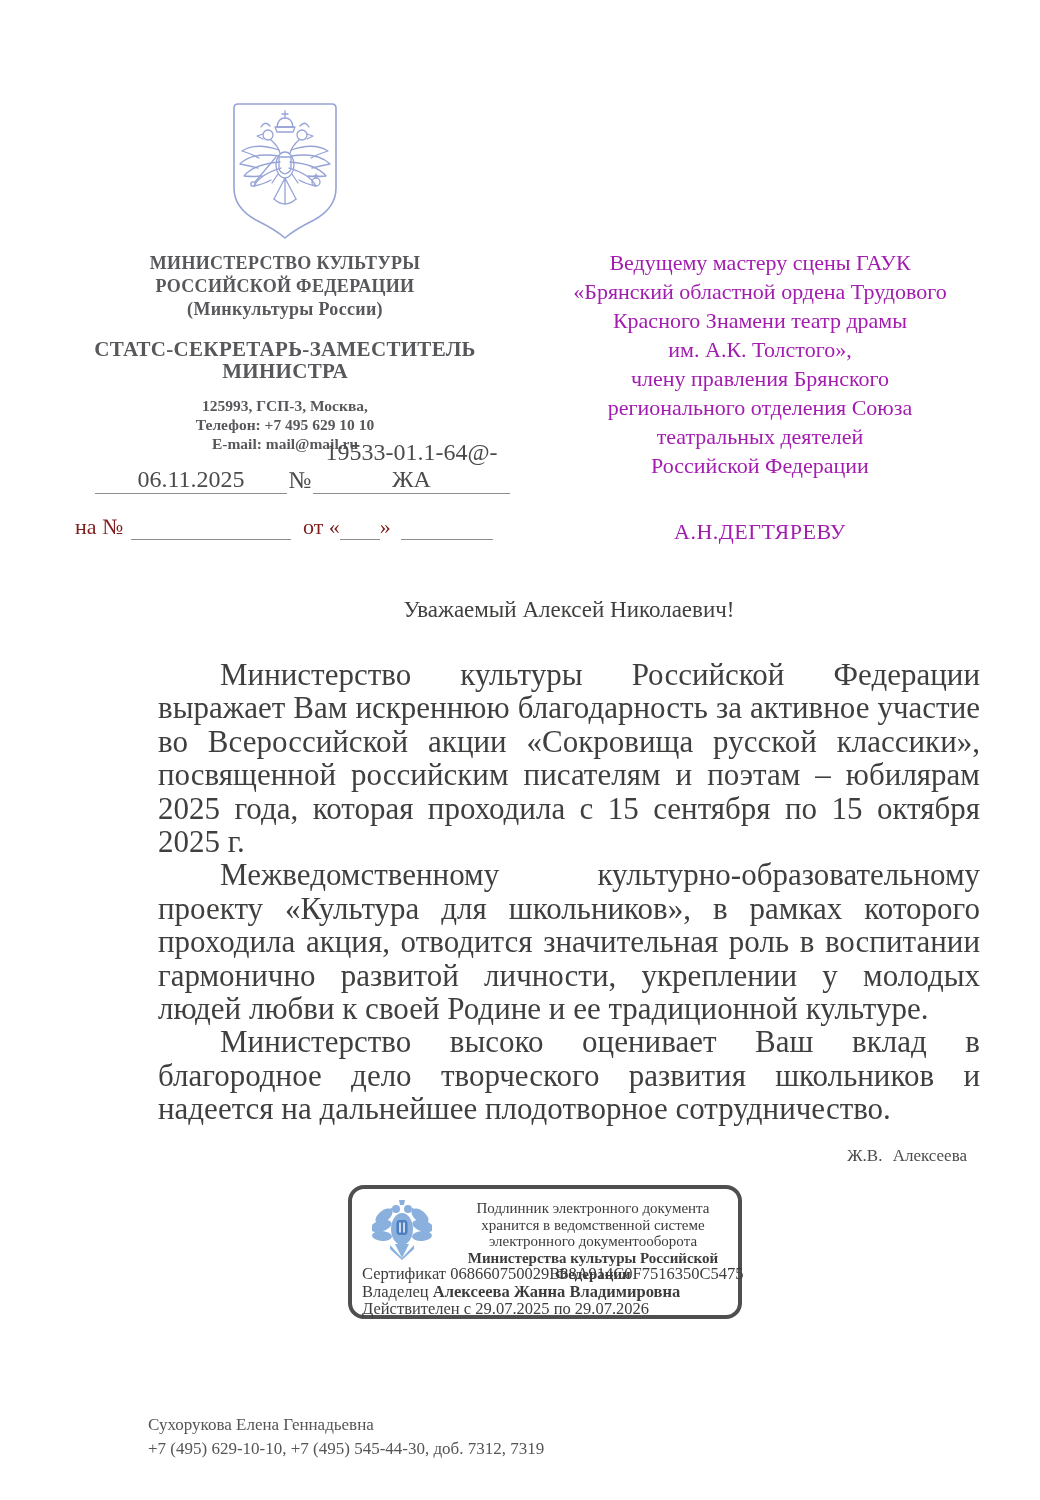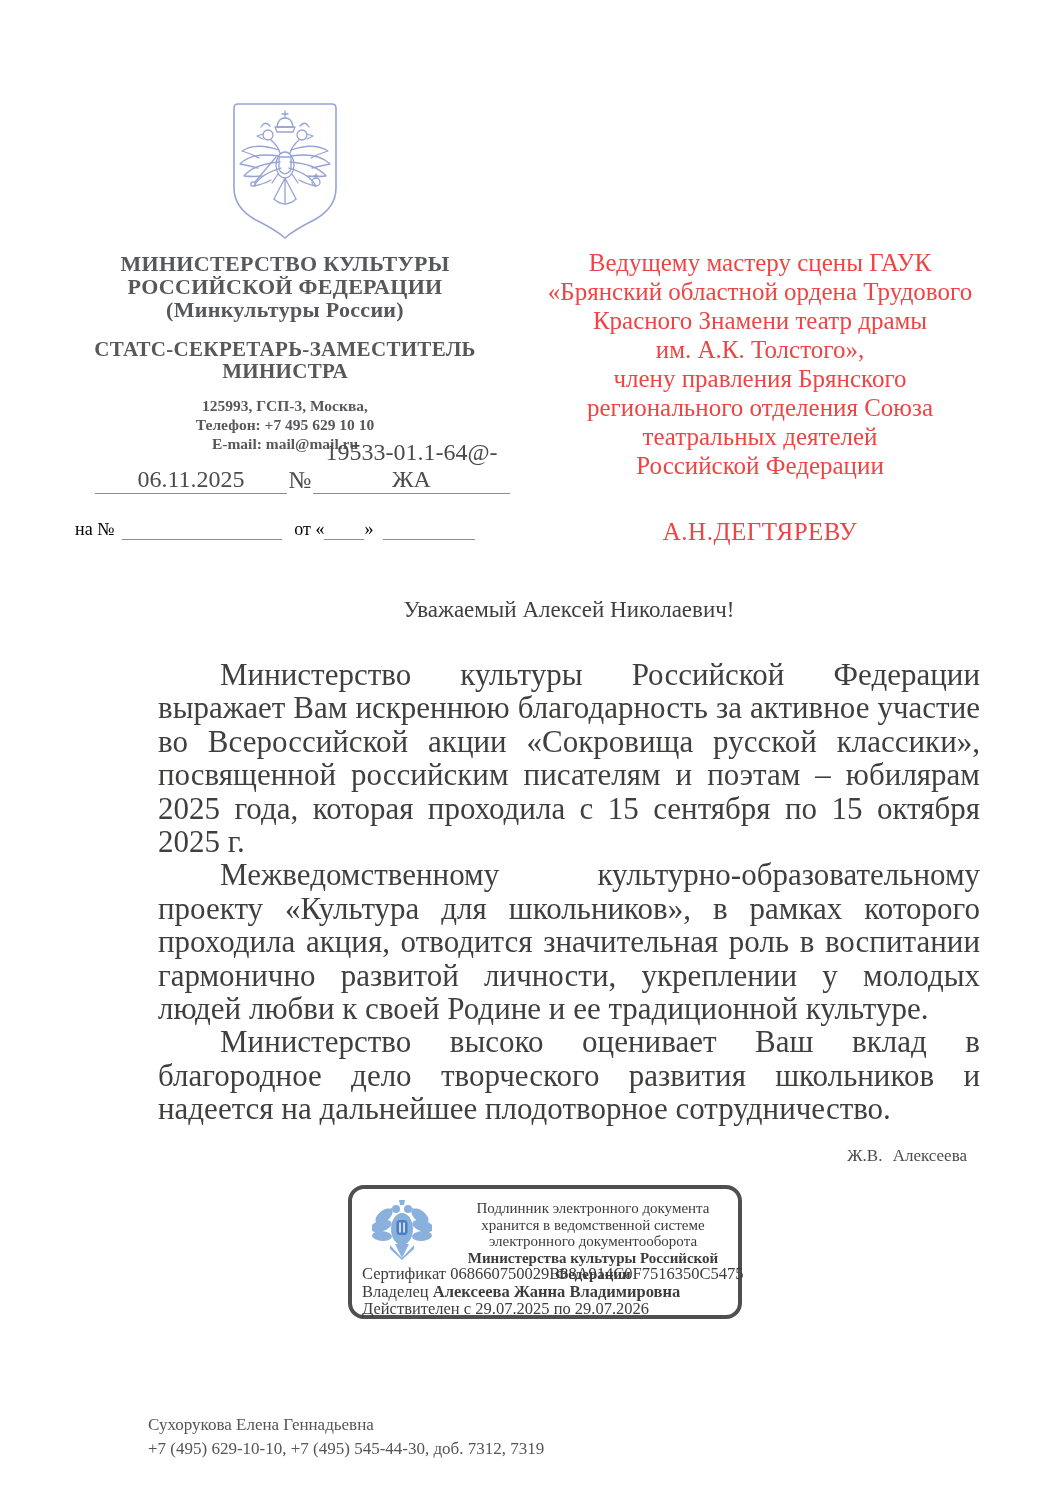--- a/index.html
+++ b/index.html
@@ -12,51 +12,51 @@
     color:#3f3f3e;
     overflow:hidden;
   }
 
   
   .letterhead{
     position:absolute;left:75px;top:100px;width:420px;
     text-align:center;color:#57585b;
   }
   .emblem{display:block;margin:0 auto 9px auto;width:114px;height:143px;}
-  .ministry-line{font-weight:bold;font-size:22px;line-height:23px;letter-spacing:.3px;}
+  .ministry-line{font-weight:bold;font-size:18px;line-height:23px;letter-spacing:.3px;}
   .position-block{margin-top:17px;}
   .position-line{font-weight:bold;font-size:21px;line-height:22px;letter-spacing:.3px;}
   .address-block{margin-top:14px;}
   .address-line{font-weight:bold;font-size:15.5px;line-height:19px;}
 
   .date-row{
     display:flex;align-items:flex-end;
     margin:14px 0 0 20px;width:415px;height:27px;
     font-size:24px;color:#4a4b4d;
   }
   .u-seg{border-bottom:1.5px solid #8d8d8d;text-align:center;box-sizing:border-box;}
   .date-seg{width:192px;}
   .no-sign{width:26px;text-align:center;}
   .num-seg{width:197px;}
 
   .ref-row{
     display:flex;align-items:flex-end;
     margin:20px 0 0 0;width:420px;height:26px;
-    font-size:18px;color:#000000;
+    font-size:22px;color:#7f1d1d;
   }
   .blank-seg{border-bottom:1.5px solid #8d8d8d;display:inline-block;}
   .ref-label{margin-right:8px;}
   .blank-1{width:160px;margin-right:12px;}
   .blank-2{width:40px;}
   .blank-3{width:92px;margin-left:10px;}
 
   
   .recipient{
     position:absolute;left:528px;top:248px;width:464px;
-    text-align:center;font-size:25px;line-height:29px;color:#ef4444;
+    text-align:center;font-size:22px;line-height:29px;color:#a21caf;
   }
   .recipient-name{margin-top:37px;letter-spacing:.5px;}
 
   
   .body-block{position:absolute;left:145px;top:596px;width:822px;margin-left:13px;}
   .salutation{text-align:center;font-size:23px;line-height:28px;margin-bottom:34px;color:#3f3f3e;}
   .para{
     font-size:31px;line-height:33.4px;
     text-align:justify;text-indent:62px;margin:0;color:#3f3f3e;
   }

